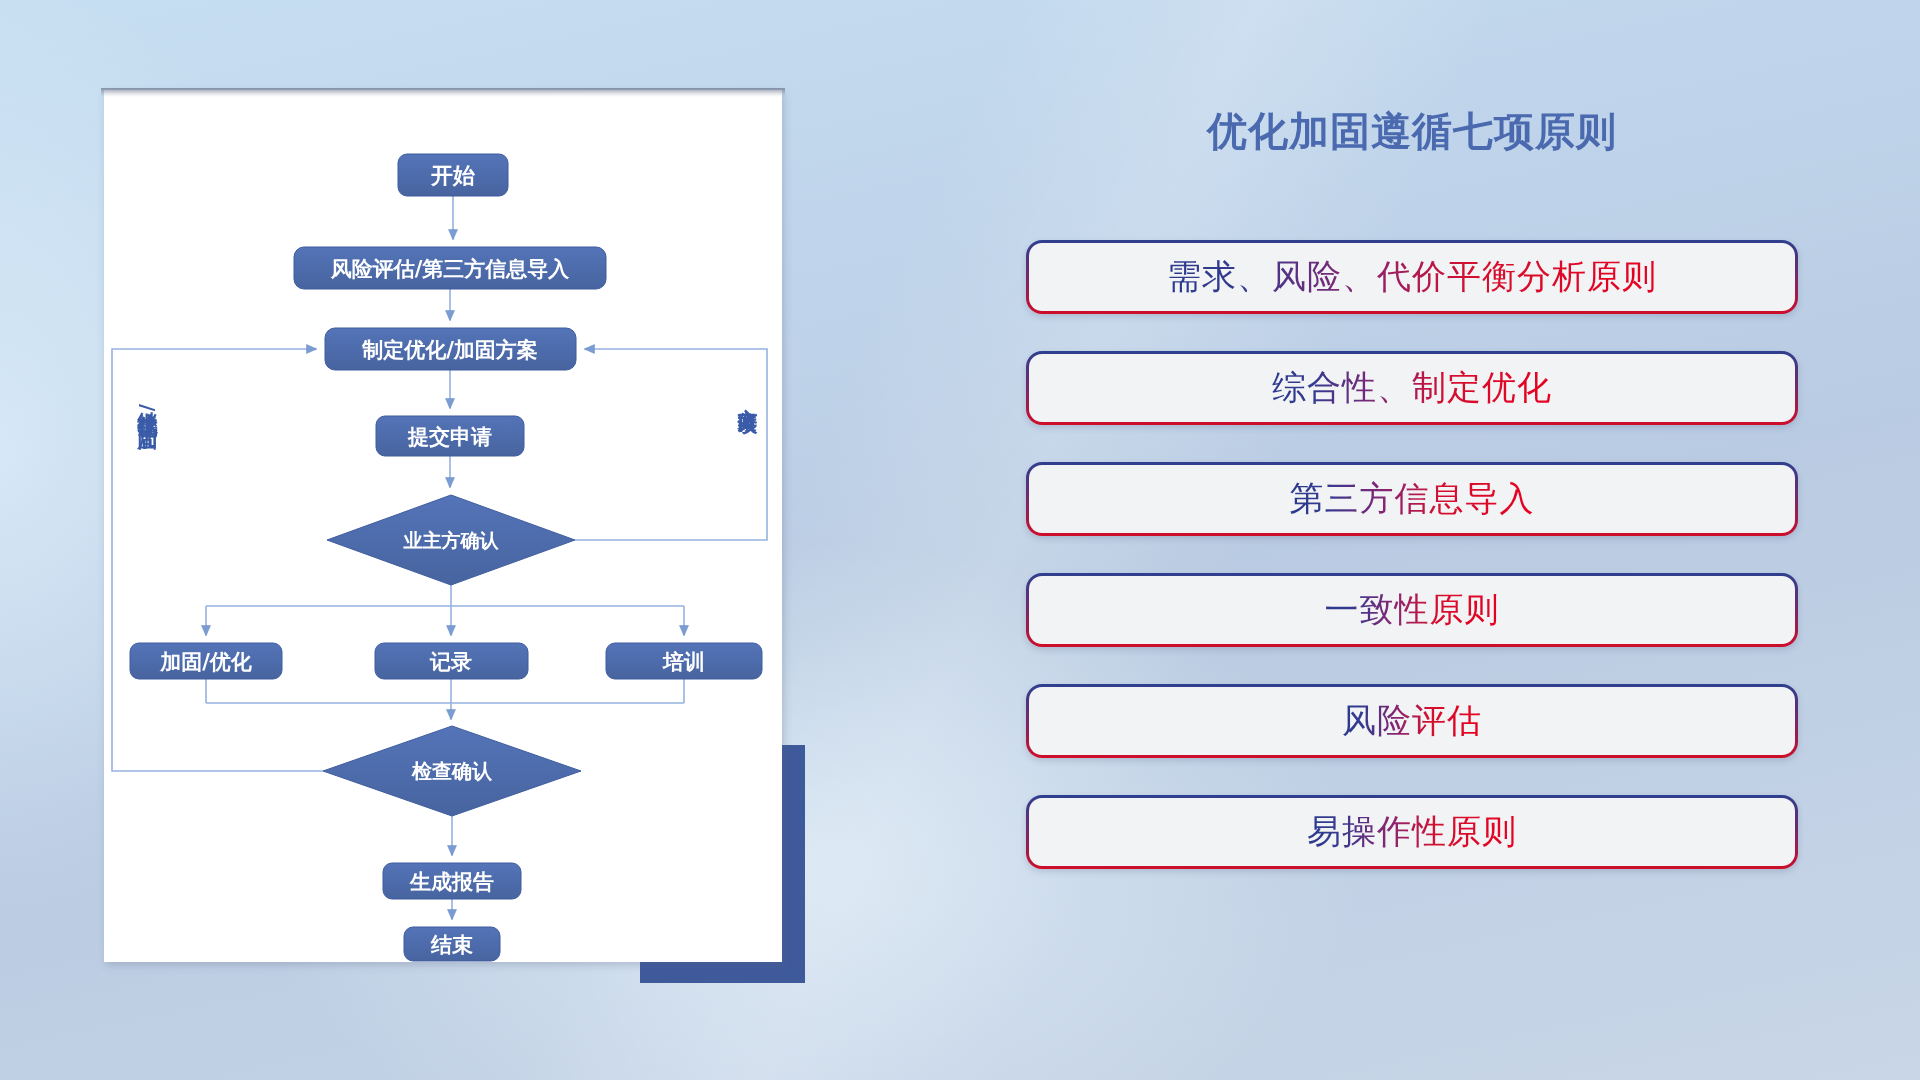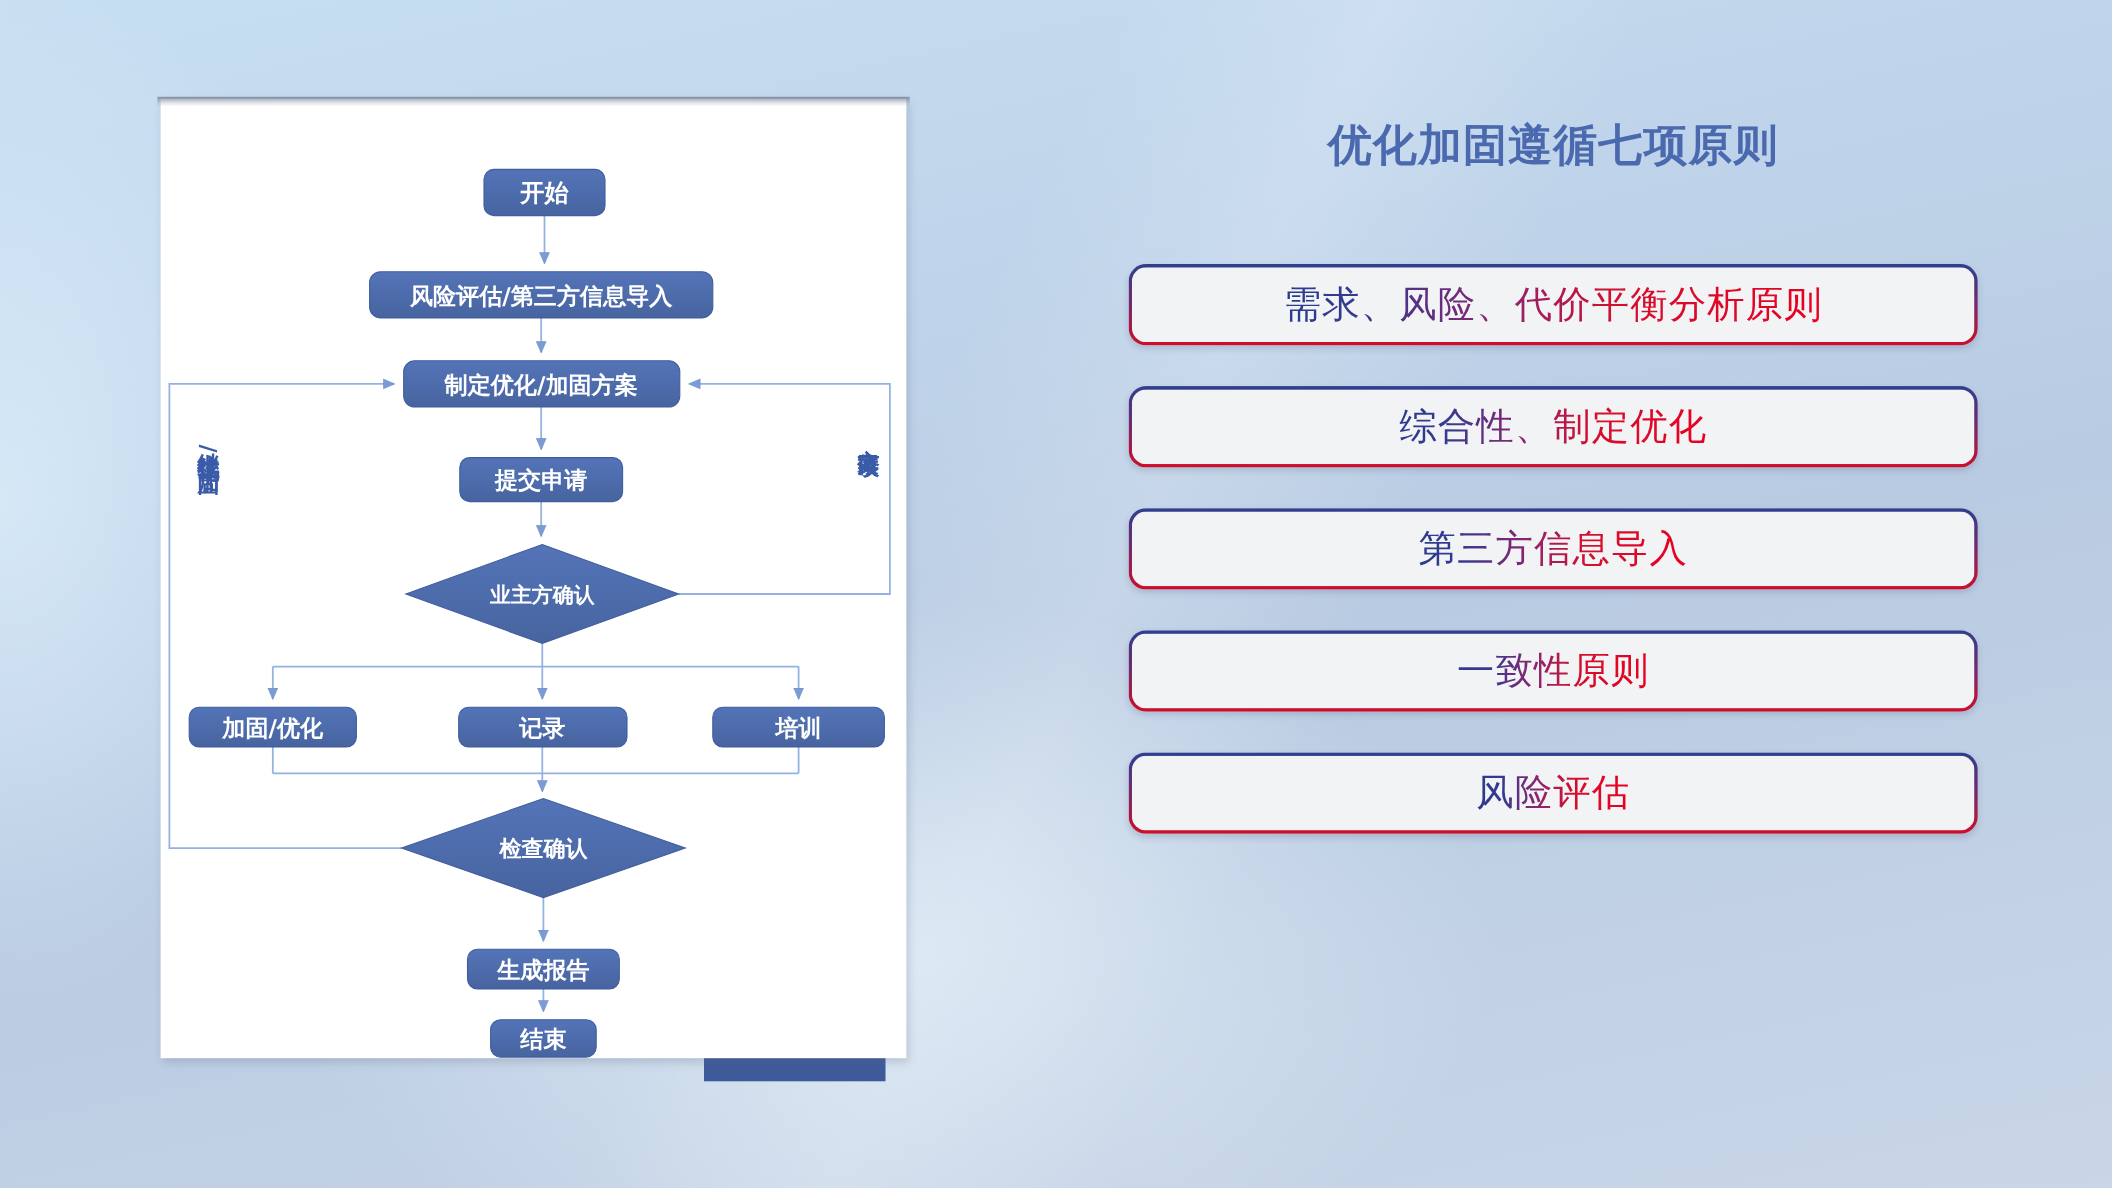--- a/index.html
+++ b/index.html
@@ -14,21 +14,20 @@
   }
   
   .card-shadow{
     position:absolute;left:640px;top:745px;width:165px;height:238px;
     background:#3f5a9b;z-index:1;
   }
   .card{
     position:absolute;left:104px;top:90px;width:678px;height:872px;
     background:#ffffff;z-index:2;
     box-shadow:2px 3px 8px rgba(90,100,130,.28);
-    margin-left:42px;
   }
   .card::before{
     content:"";position:absolute;left:-3px;right:-3px;top:-2px;height:9px;
     background:linear-gradient(to bottom, rgba(96,106,128,.65), rgba(140,150,170,.18) 70%, rgba(140,150,170,0));
     pointer-events:none;
   }
   .card svg{position:absolute;left:0;top:0;}
   .card svg text{
     font-family:"DejaVu Sans","Liberation Sans",sans-serif;
     fill:#ffffff;font-weight:bold;text-anchor:middle;
@@ -165,15 +164,18 @@
     </div>
     <div class="principle">
       <span class="grad">第三方信息导入</span>
     </div>
     <div class="principle">
       <span class="grad">一致性原则</span>
     </div>
     <div class="principle">
       <span class="grad">风险评估</span>
     </div>
+    <div class="principle">
+      <span class="grad">易操作性原则</span>
+    </div>
   </div>
 
 </div>
 
 </body></html>

